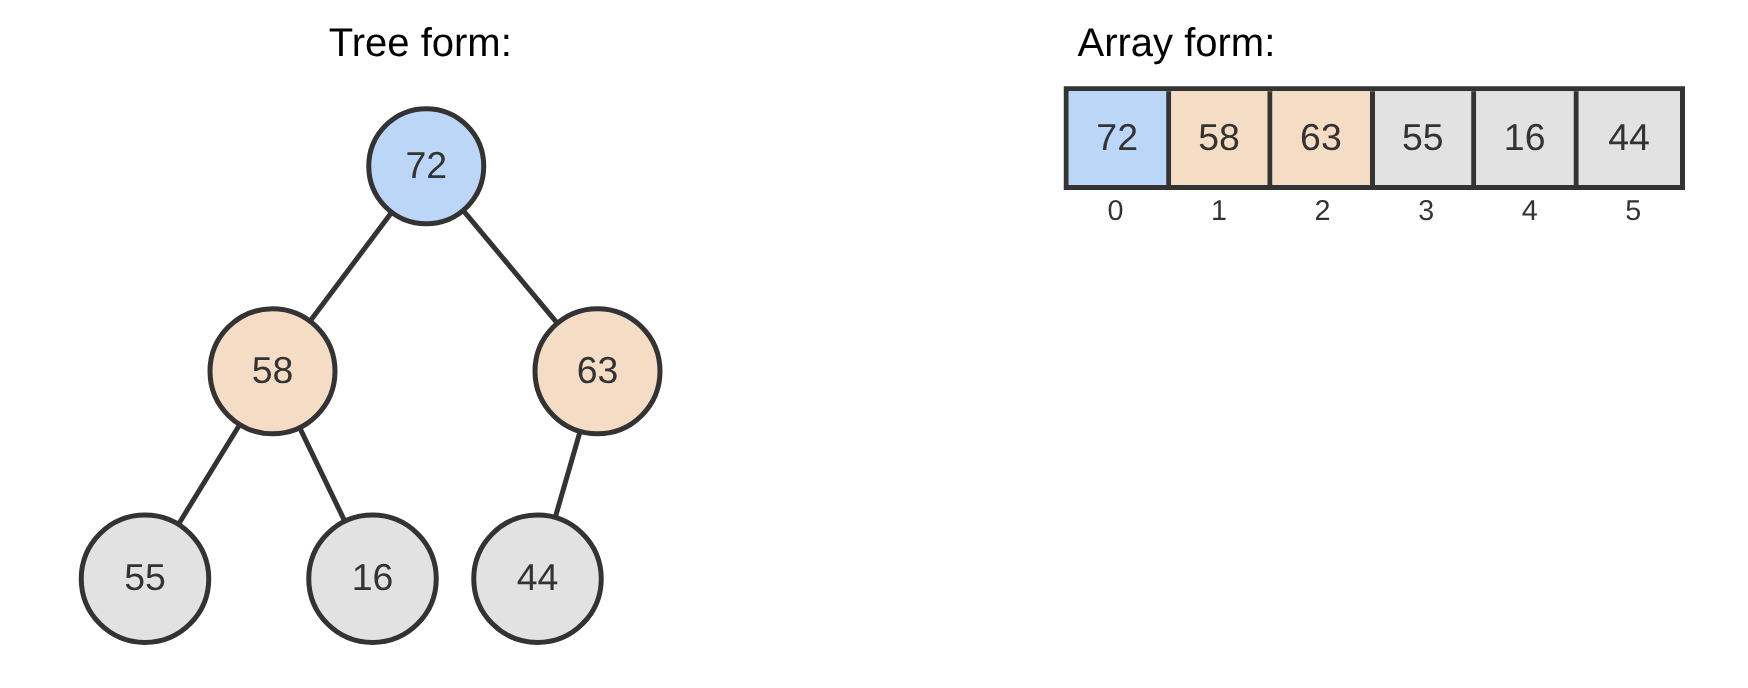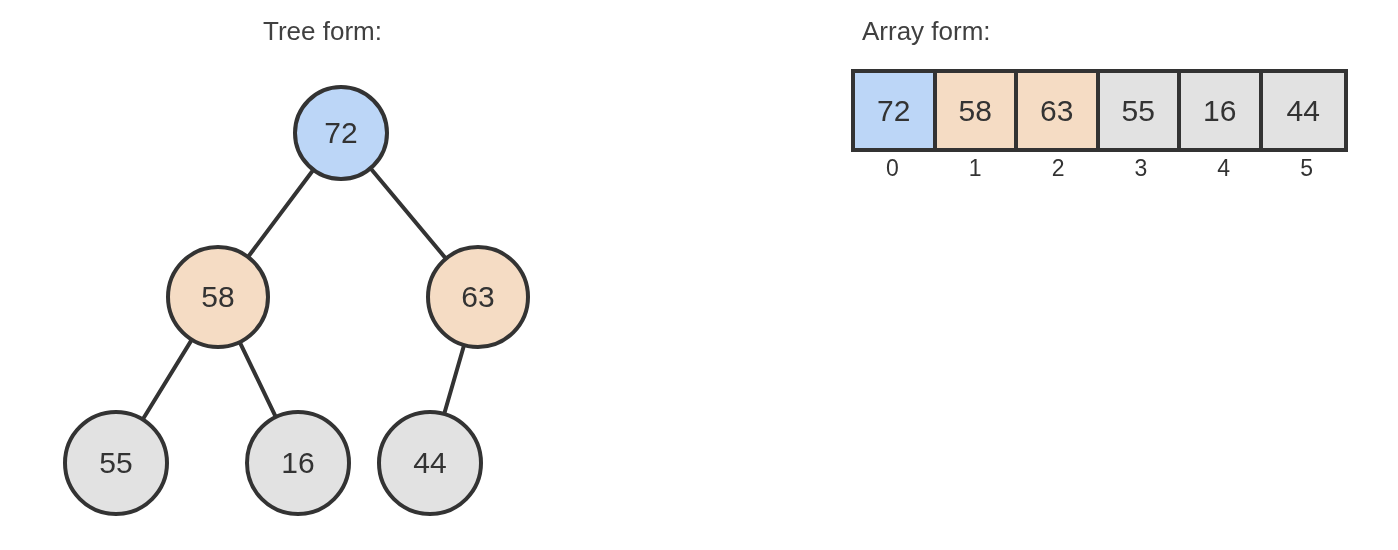--- a/index.html
+++ b/index.html
@@ -16,23 +16,23 @@
     position: relative;
     width: 1398px;
     height: 550px;
     background: #ffffff;
     overflow: hidden;
   }
 
   
   .caption {
     position: absolute;
-    font-size: 26px;
+    font-size: 32px;
     line-height: 1;
-    color: #404040;
+    color: #000000;
     white-space: nowrap;
   }
   #tree-caption  { left: 263px; top: 18px; }
   #array-caption { left: 862px; top: 18px; text-align: center; }
 
   
   #tree-panel {
     position: absolute;
     left: 0; top: 0;
     width: 600px; height: 550px;

